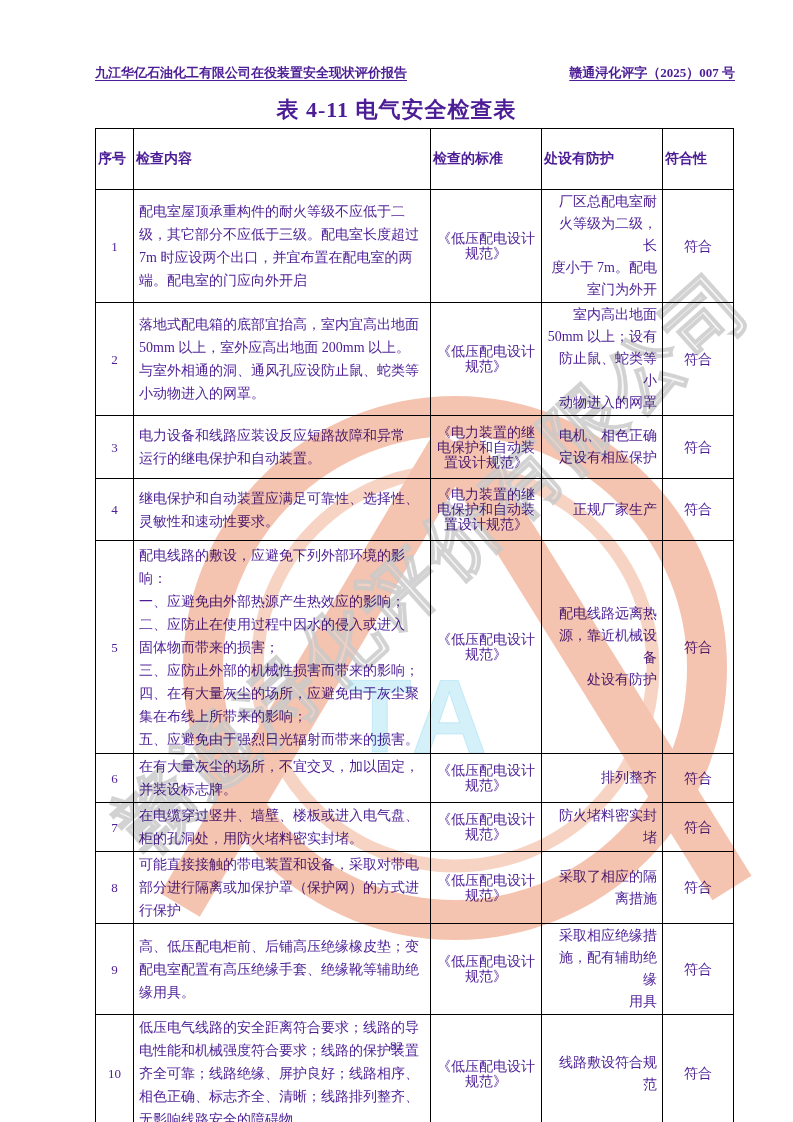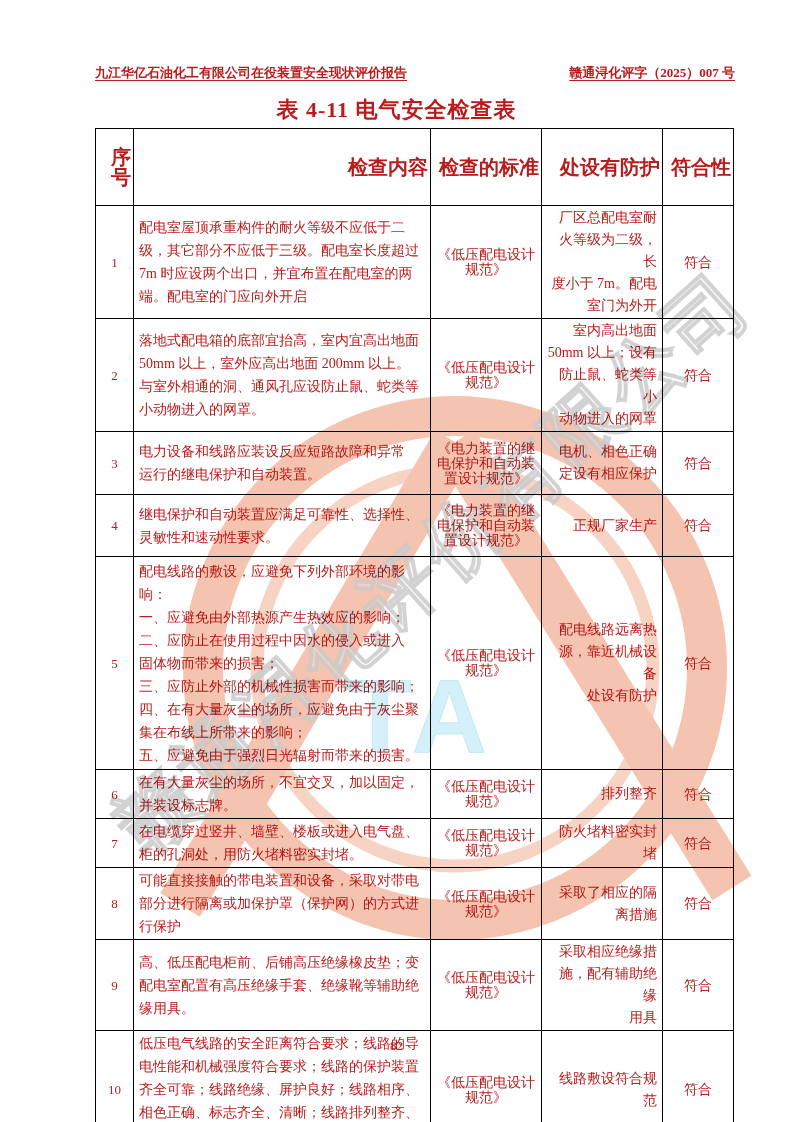--- a/index.html
+++ b/index.html
@@ -1,18 +1,18 @@
 <!DOCTYPE html>
 <html><head>
 <meta charset="utf-8">
 <style>
   html,body{margin:0;padding:0;background:#e8e8e8;}
   .sheet{
     position:relative;width:793px;height:1122px;margin:0 auto;background:#ffffff;
-    overflow:hidden;color:#b91c1c;
+    overflow:hidden;color:#4c1d95;
     font-family:"Liberation Serif","DejaVu Serif",serif;
   }
   
   .doc-header{
     position:absolute;top:64px;left:95px;width:640px;
     display:flex;justify-content:space-between;align-items:flex-end;
     font-size:13px;font-weight:bold;
   }
   .doc-header .hl, .doc-header .hr{
     text-decoration:underline;
@@ -30,22 +30,22 @@
     border-collapse:collapse;table-layout:fixed;
     font-size:14px;line-height:23px;
   }
   table.chk th, table.chk td{
     border:1px solid #000;
     vertical-align:middle;
     padding:1px 5px;
     overflow:hidden;
   }
   table.chk th{
-    font-size:20px;font-weight:bold;height:42px;
-    text-align:right;line-height:20px;padding:17px 2px;
+    font-size:14px;font-weight:bold;height:42px;
+    text-align:left;line-height:20px;padding:9px 2px;
   }
   td.c-no{text-align:center;padding:1px;font-size:13px;}
   td.c-content{text-align:left;white-space:pre-line;}
   td.c-standard{text-align:center;white-space:pre-line;padding:1px 3px;line-height:15px;}
   td.c-result{text-align:right;white-space:pre-line;padding:1px 4px;line-height:22px;}
   td.c-comp{text-align:center;margin-left:34px;}
   tbody tr:nth-child(1){height:96px;}
   tbody tr:nth-child(2){height:93px;}
   tbody tr:nth-child(3){height:63px;}
   tbody tr:nth-child(4){height:62px;}

